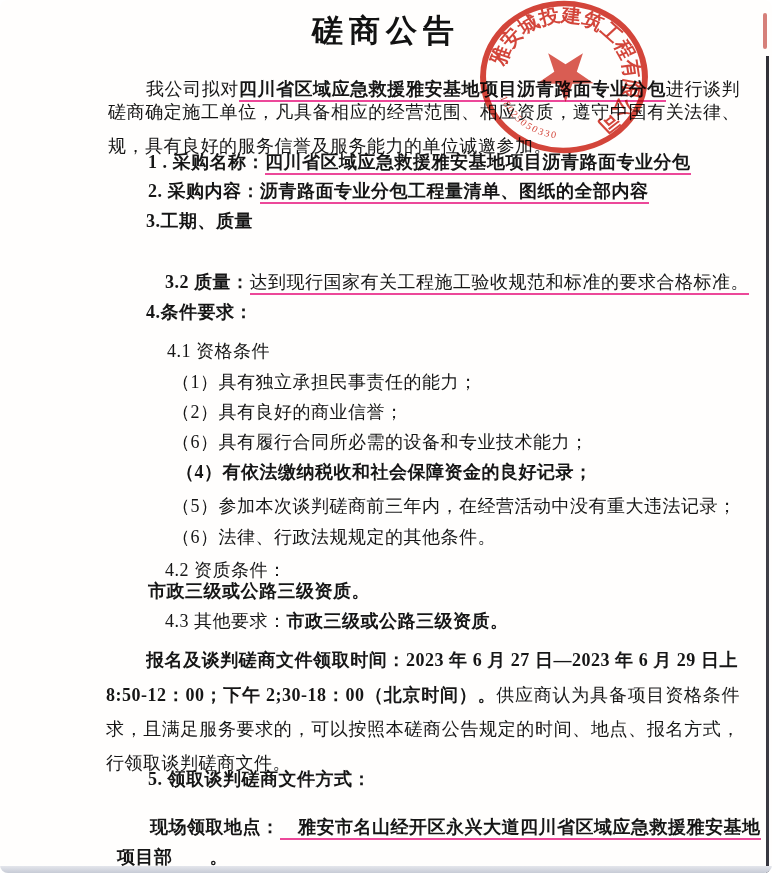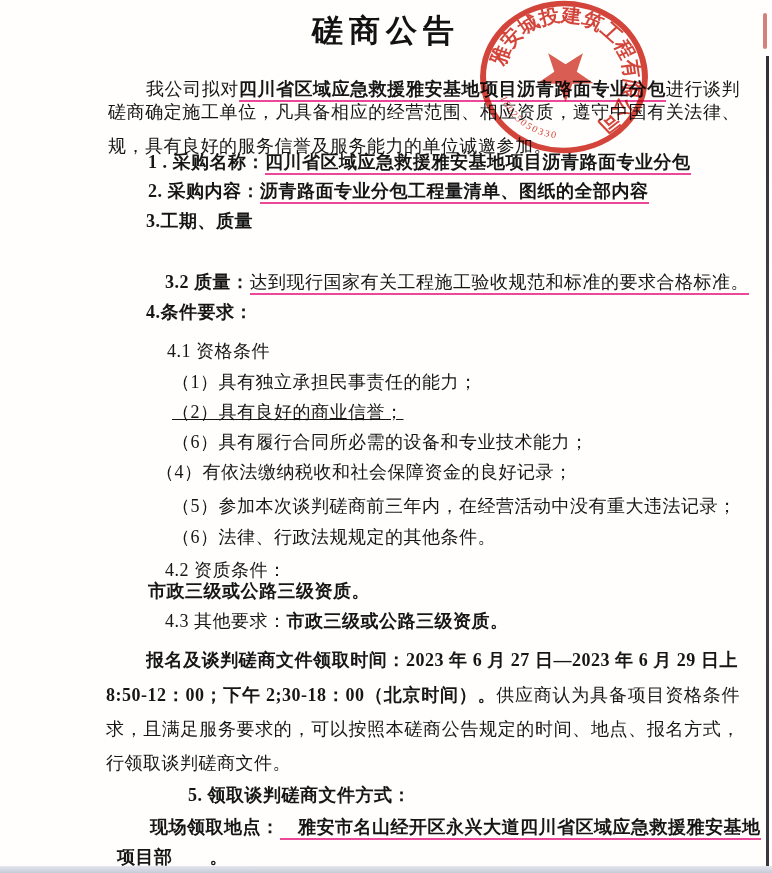--- a/index.html
+++ b/index.html
@@ -3,20 +3,21 @@
 <meta charset="utf-8">
 <style>
   html,body{margin:0;padding:0;background:#ffffff;}
   #page{
     position:relative;
     width:772px;height:873px;
     background:#fffefd;
     overflow:hidden;
     font-family:"Liberation Serif","DejaVu Serif",serif;
     color:#161616;
+    border-radius:8px;
   }
   .line{
     position:absolute;
     font-size:18px;
     line-height:22px;
     white-space:nowrap;
     letter-spacing:0.5px;
   }
   .just{
     white-space:normal;
@@ -72,37 +73,37 @@
   <div class="line" style="left:148px;top:151px;"><span class="b">1 . 采购名称：</span><span class="b u">四川省区域应急救援雅安基地项目沥青路面专业分包</span></div>
   <div class="line" style="left:148px;top:180px;"><span class="b">2.  采购内容：</span><span class="b u">沥青路面专业分包工程量清单、图纸的全部内容</span></div>
 
   <div class="line b" style="left:146px;top:210px;">3.工期、质量</div>
   <div class="line" style="left:165px;top:271px;"><span class="b">3.2 质量：</span><span class="u">达到现行国家有关工程施工验收规范和标准的要求合格标准。</span></div>
 
   <div class="line b" style="left:146px;top:301px;">4.条件要求：</div>
   <div class="line" style="left:167px;top:340px;">4.1 资格条件</div>
 
   <div class="line" style="left:172px;top:371px;">（1）具有独立承担民事责任的能力；</div>
-  <div class="line" style="left:172px;top:401px;text-decoration:underline;">（2）具有良好的商业信誉；</div>
+  <div class="line" style="left:172px;top:401px;">（2）具有良好的商业信誉；</div>
   <div class="line" style="left:172px;top:431px;">（6）具有履行合同所必需的设备和专业技术能力；</div>
-  <div class="line" style="left:156px;top:461px;">（4）有依法缴纳税收和社会保障资金的良好记录；</div>
+  <div class="line" style="left:176px;top:461px;font-weight:bold;">（4）有依法缴纳税收和社会保障资金的良好记录；</div>
   <div class="line" style="left:172px;top:495px;">（5）参加本次谈判磋商前三年内，在经营活动中没有重大违法记录；</div>
   <div class="line" style="left:172px;top:526px;">（6）法律、行政法规规定的其他条件。</div>
 
   <div class="line" style="left:165px;top:559px;">4.2 资质条件：</div>
   <div class="line b" style="left:148px;top:580px;">市政三级或公路三级资质。</div>
 
   <div class="line" style="left:165px;top:582px;margin-top:28px;"><span>4.3 其他要求：</span><span class="b">市政三级或公路三级资质。</span></div>
 
   <div class="line just b" style="left:146px;top:649px;width:592px;">报名及谈判磋商文件领取时间：2023 年 6 月 27 日—2023 年 6 月 29 日上午</div>
   <div class="line just" style="left:106px;top:684px;width:634px;"><span class="b">8:50-12：00；下午 2;30-18：00（北京时间）。</span><span>供应商认为具备项目资格条件要</span></div>
   <div class="line just" style="left:106px;top:718px;width:634px;">求，且满足服务要求的，可以按照本磋商公告规定的时间、地点、报名方式，进</div>
   <div class="line" style="left:106px;top:752px;">行领取谈判磋商文件。</div>
 
-  <div class="line b" style="left:148px;top:784px;margin-left:40px;">5.  领取谈判磋商文件方式：</div>
+  <div class="line b" style="left:148px;top:768px;">5.  领取谈判磋商文件方式：</div>
   <div class="line" style="left:150px;top:816px;"><span class="b">现场领取地点：</span><span class="b u">　雅安市名山经开区永兴大道四川省区域应急救援雅安基地</span></div>
   <div class="line" style="left:117px;top:846px;"><span class="b u" style="padding-right:10px;">项目部　　。</span></div>
 
   <div class="stamp">
     <svg viewBox="0 0 200 200" preserveAspectRatio="none">
       <defs>
         <path id="sealTextPath" d="M 36.6,129.6 A 70,70 0 1 1 163.4,129.6"></path>
         <path id="sealNumPath" d="M 36.1,144.7 A 78,78 0 0 0 163.9,144.7"></path>
       </defs>
       <g transform="rotate(36 100 100)">

